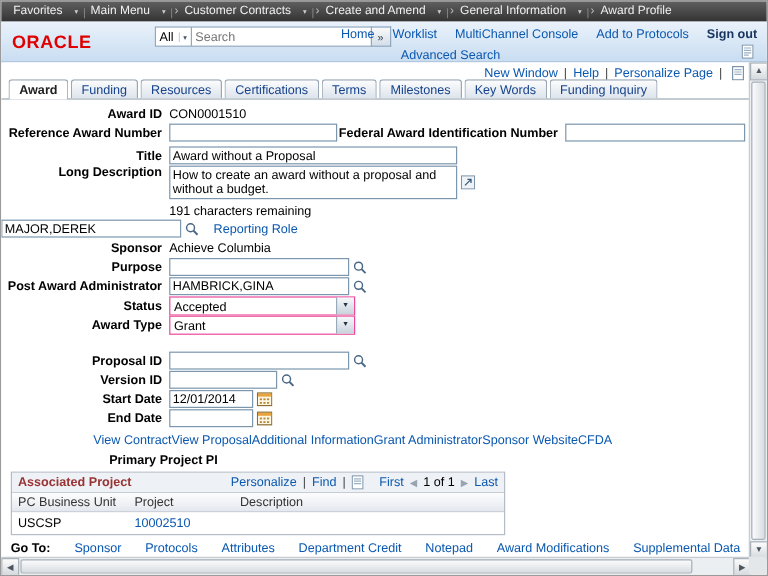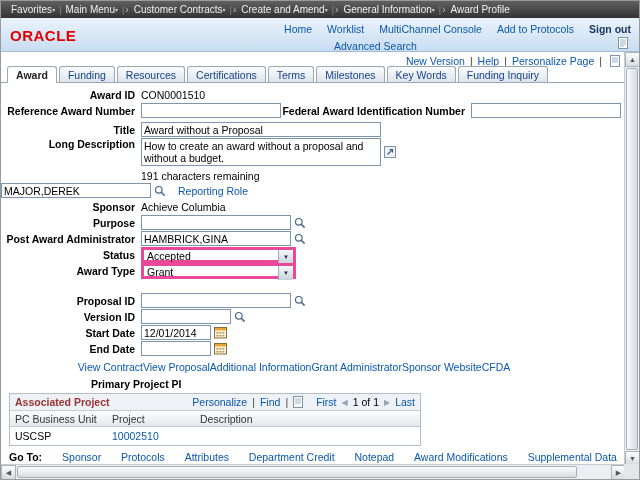--- a/index.html
+++ b/index.html
@@ -4,21 +4,21 @@
 <title>Award Profile</title>
 <style>
   * { margin:0; padding:0; box-sizing:border-box; }
   body { font-family:"Liberation Sans", sans-serif; background:#fff; }
   .screen { position:relative; width:640px; height:480px; background:#fff; overflow:hidden; border:1px solid #9a9a9a; font-size:10.5px; color:#000; }
   a { cursor:pointer; text-decoration:none; }
   .blue { color:#0a58b0; }
 
   
   .topbar { position:absolute; top:0; left:0; right:0; height:17px; background:linear-gradient(#606060,#333); display:flex; align-items:center; padding:0 6px; color:#f0f0f0; font-size:10px; white-space:nowrap; }
-  .tb-item { display:inline-flex; align-items:center; gap:0; padding:0 4px; cursor:pointer; }
+  .tb-item { display:inline-flex; align-items:center; gap:10px; padding:0 4px; cursor:pointer; }
   .tb-caret { font-size:6px; color:#cfcfcf; }
   .tb-sep { color:#8a8a8a; font-size:9px; }
   .tb-chev { color:#bdbdbd; font-size:10px; padding:0 1px; }
 
   
   .header { position:absolute; top:17px; left:0; right:0; height:34px; background:linear-gradient(#eaf2fb,#c9ddf1); border-bottom:1px solid #a3bcd6; }
   .logo { position:absolute; left:9px; top:9px; color:#e00000; font-weight:bold; font-size:15px; letter-spacing:.5px; }
   .searchwrap { position:absolute; left:128px; top:4px; display:flex; height:17px; }
   .scope { display:flex; align-items:center; background:#fff; border:1px solid #8fa8c0; padding:0 3px; gap:4px; cursor:pointer; }
   .scope-arrow { font-size:6px; color:#456; border-left:1px solid #c5d2e0; padding-left:3px; }
@@ -42,21 +42,21 @@
   .frow { display:flex; align-items:center; height:15px; margin-bottom:1px; }
   .frow.tall { height:30px; align-items:flex-start; }
   .frow.thin { height:13px; }
   .flabel { width:140px; text-align:right; font-weight:bold; padding-right:6px; white-space:nowrap; flex:none; }
   .fed-label { flex:1; text-align:right; font-weight:bold; padding-right:6px; white-space:nowrap; }
   .tin { height:15px; border:1px solid #7b96ad; font:10.5px "Liberation Sans",sans-serif; padding:0 2px; background:#fff; }
   .w140{width:140px}.w150{width:150px}.w240{width:240px}.w90{width:90px}.w70{width:70px}
   .tarea { width:240px; height:28px; border:1px solid #7b96ad; font:10.5px "Liberation Sans",sans-serif; padding:1px 2px; resize:none; }
   .icon-btn { display:inline-flex; align-items:center; margin-left:3px; cursor:pointer; }
   .rlink { margin-left:12px; }
-  .psel { width:155px; height:16px; border:3px solid #ec4899; background:#fff; display:flex; align-items:flex-start; cursor:pointer; }
+  .psel { width:155px; height:16px; border:1px solid #ec4899; background:#fff; display:flex; align-items:flex-end; cursor:pointer; }
   .psel .val { flex:1; padding:0 3px; white-space:nowrap; overflow:hidden; }
   .psel .dd { width:15px; height:14px; flex:none; background:linear-gradient(#f6f8fa,#c9d2dc); border-left:1px solid #9ab; display:flex; align-items:center; justify-content:center; font-size:6px; color:#234; }
   .gap3{height:3px} .gap-big{height:14px}
 
   .alinks { display:flex; justify-content:center; width:578px; padding:4px 0 0 8px; }
   .ppp { margin:5px 0 3px 90px; font-weight:bold; }
 
   .grid { margin-left:8px; width:412px; border:1px solid #b5bcc5; }
   .grid-titlebar { height:17px; background:#eef1f5; border-bottom:1px solid #c8cdd4; display:flex; align-items:center; padding:0 5px; }
   .grid-title { color:#993333; font-weight:bold; }
@@ -119,41 +119,49 @@
       </span>
     <span class="tb-sep">|</span>
     <span class="tb-chev">›</span>
     <span class="tb-item">
         <span>Award Profile</span>
       </span>
   </div>
 
   <div class="header">
     <div class="logo">ORACLE</div>
+    <div class="searchwrap">
+      <div class="scope">
+        <span>All</span>
+        <span class="scope-arrow">▾</span>
+      </div>
+      <input class="searchinput" placeholder="Search" style="">
+      <button class="go-btn">»</button>
+    </div>
     <a class="adv blue">Advanced Search</a>
     <div class="hlinks">
       <a class="blue">Home</a>
       <a class="blue">Worklist</a>
       <a class="blue">MultiChannel Console</a>
       <a class="blue">Add to Protocols</a>
       <a class="signout">Sign out</a>
     </div>
     <span class="header-icon"><svg width="10" height="12" viewBox="0 0 10 12">
           <rect x="0.5" y="0.5" width="9" height="11" fill="#fff" stroke="#7c93aa"></rect>
           <line x1="2" y1="3" x2="8" y2="3" stroke="#9ab0c4"></line>
           <line x1="2" y1="5" x2="8" y2="5" stroke="#9ab0c4"></line>
           <line x1="2" y1="7" x2="8" y2="7" stroke="#9ab0c4"></line>
           <line x1="2" y1="9" x2="6" y2="9" stroke="#9ab0c4"></line>
         </svg></span>
   </div>
 
   <div class="content">
 
     <div class="pagebar">
-      <a class="blue">New Version</a>
+      <a class="blue">New Window</a>
         <span class="psep">|</span>
       <a class="blue">Help</a>
         <span class="psep">|</span>
       <a class="blue">Personalize Page</a>
         <span class="psep">|</span>
       <span class="icon-btn">
           <svg width="10" height="12" viewBox="0 0 10 12">
             <rect x="0.5" y="0.5" width="9" height="11" fill="#fff" stroke="#7c93aa"></rect>
             <line x1="2" y1="3" x2="8" y2="3" stroke="#9ab0c4"></line>
             <line x1="2" y1="5" x2="8" y2="5" stroke="#9ab0c4"></line>

